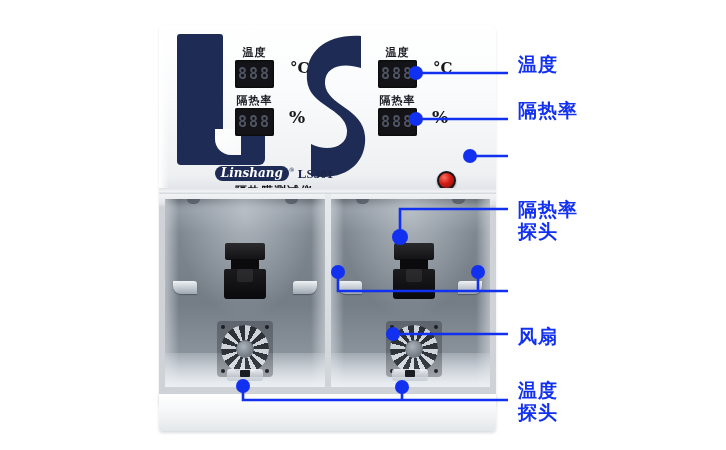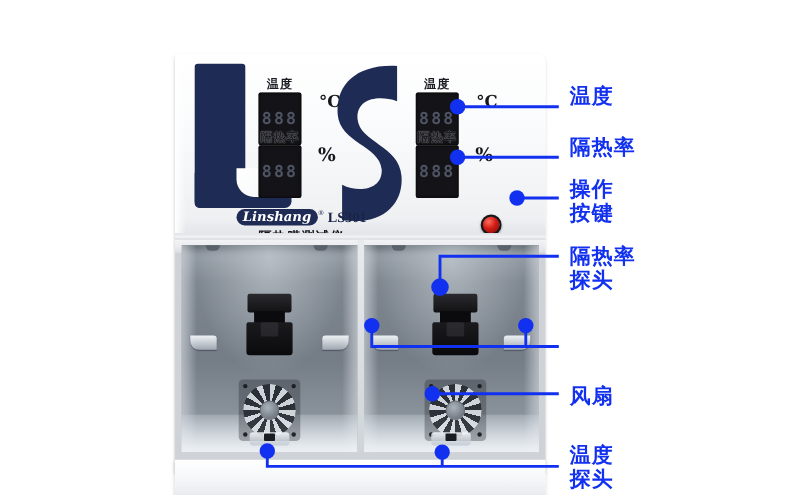--- a/index.html
+++ b/index.html
@@ -1,21 +1,21 @@
 <!DOCTYPE html>
 <html><head>
 <meta charset="utf-8">
 <style>
   html,body{margin:0;padding:0;}
   body{
     width:726px;height:450px;background:#ffffff;
     font-family:"DejaVu Sans","Liberation Sans",sans-serif;
     overflow:hidden;position:relative;
   }
-  #stage{position:absolute;left:0;top:0;width:726px;height:372px;margin-top:24px;}
+  #stage{position:absolute;left:0;top:0;width:726px;height:372px;}
 
   
   .device{
     position:absolute;left:159px;top:25px;width:337px;height:381px;
     background:linear-gradient(180deg,#fdfdfd 0%,#f4f5f7 55%,#eceef0 100%);
     border-radius:5px 7px 3px 3px;
     box-shadow:0 1px 2px rgba(140,146,155,.35);
   }
   
   .panel{
@@ -57,21 +57,21 @@
 
   
   .disp-group{position:absolute;}
   .disp-cap{
     font-size:11px;color:#1c1c24;font-weight:bold;letter-spacing:1px;
     text-align:center;line-height:12px;margin-bottom:1px;
     text-shadow:0 0 1px rgba(255,255,255,.7);
   }
   .lcd{
     background:#141418;border-radius:2px;
-    padding:16px 3px;display:inline-block;
+    padding:6px 3px;display:inline-block;
     box-shadow:inset 0 0 3px #000;
   }
   .lcd .seg{
     font-family:"DejaVu Sans Mono","Liberation Mono",monospace;
     font-size:15px;font-weight:bold;color:#4e5463;letter-spacing:2px;
     line-height:16px;display:block;
   }
   .unit{
     position:absolute;font-size:17px;color:#15151a;font-weight:bold;
     font-family:"DejaVu Serif","Liberation Serif",serif;
@@ -386,21 +386,19 @@
       <circle cx="338" cy="272" r="7"></circle>
       <circle cx="478" cy="272" r="7"></circle>
       <circle cx="393" cy="334" r="7"></circle>
       <circle cx="243" cy="386" r="7"></circle>
       <circle cx="402" cy="387" r="7"></circle>
     </g>
   </svg>
 
   <div class="lbl" style="left:518px;top:53px;">温度</div>
   <div class="lbl" style="left:518px;top:99px;">隔热率</div>
-  <div class="lbl" style="left:518px;top:137px;">操作
-按键</div>
   <div class="lbl" style="left:518px;top:198px;">隔热率
 探头</div>
   <div class="lbl" style="left:518px;top:325px;">风扇</div>
   <div class="lbl" style="left:518px;top:379px;">温度
 探头</div>
 
 </div>
 
 </body></html>

